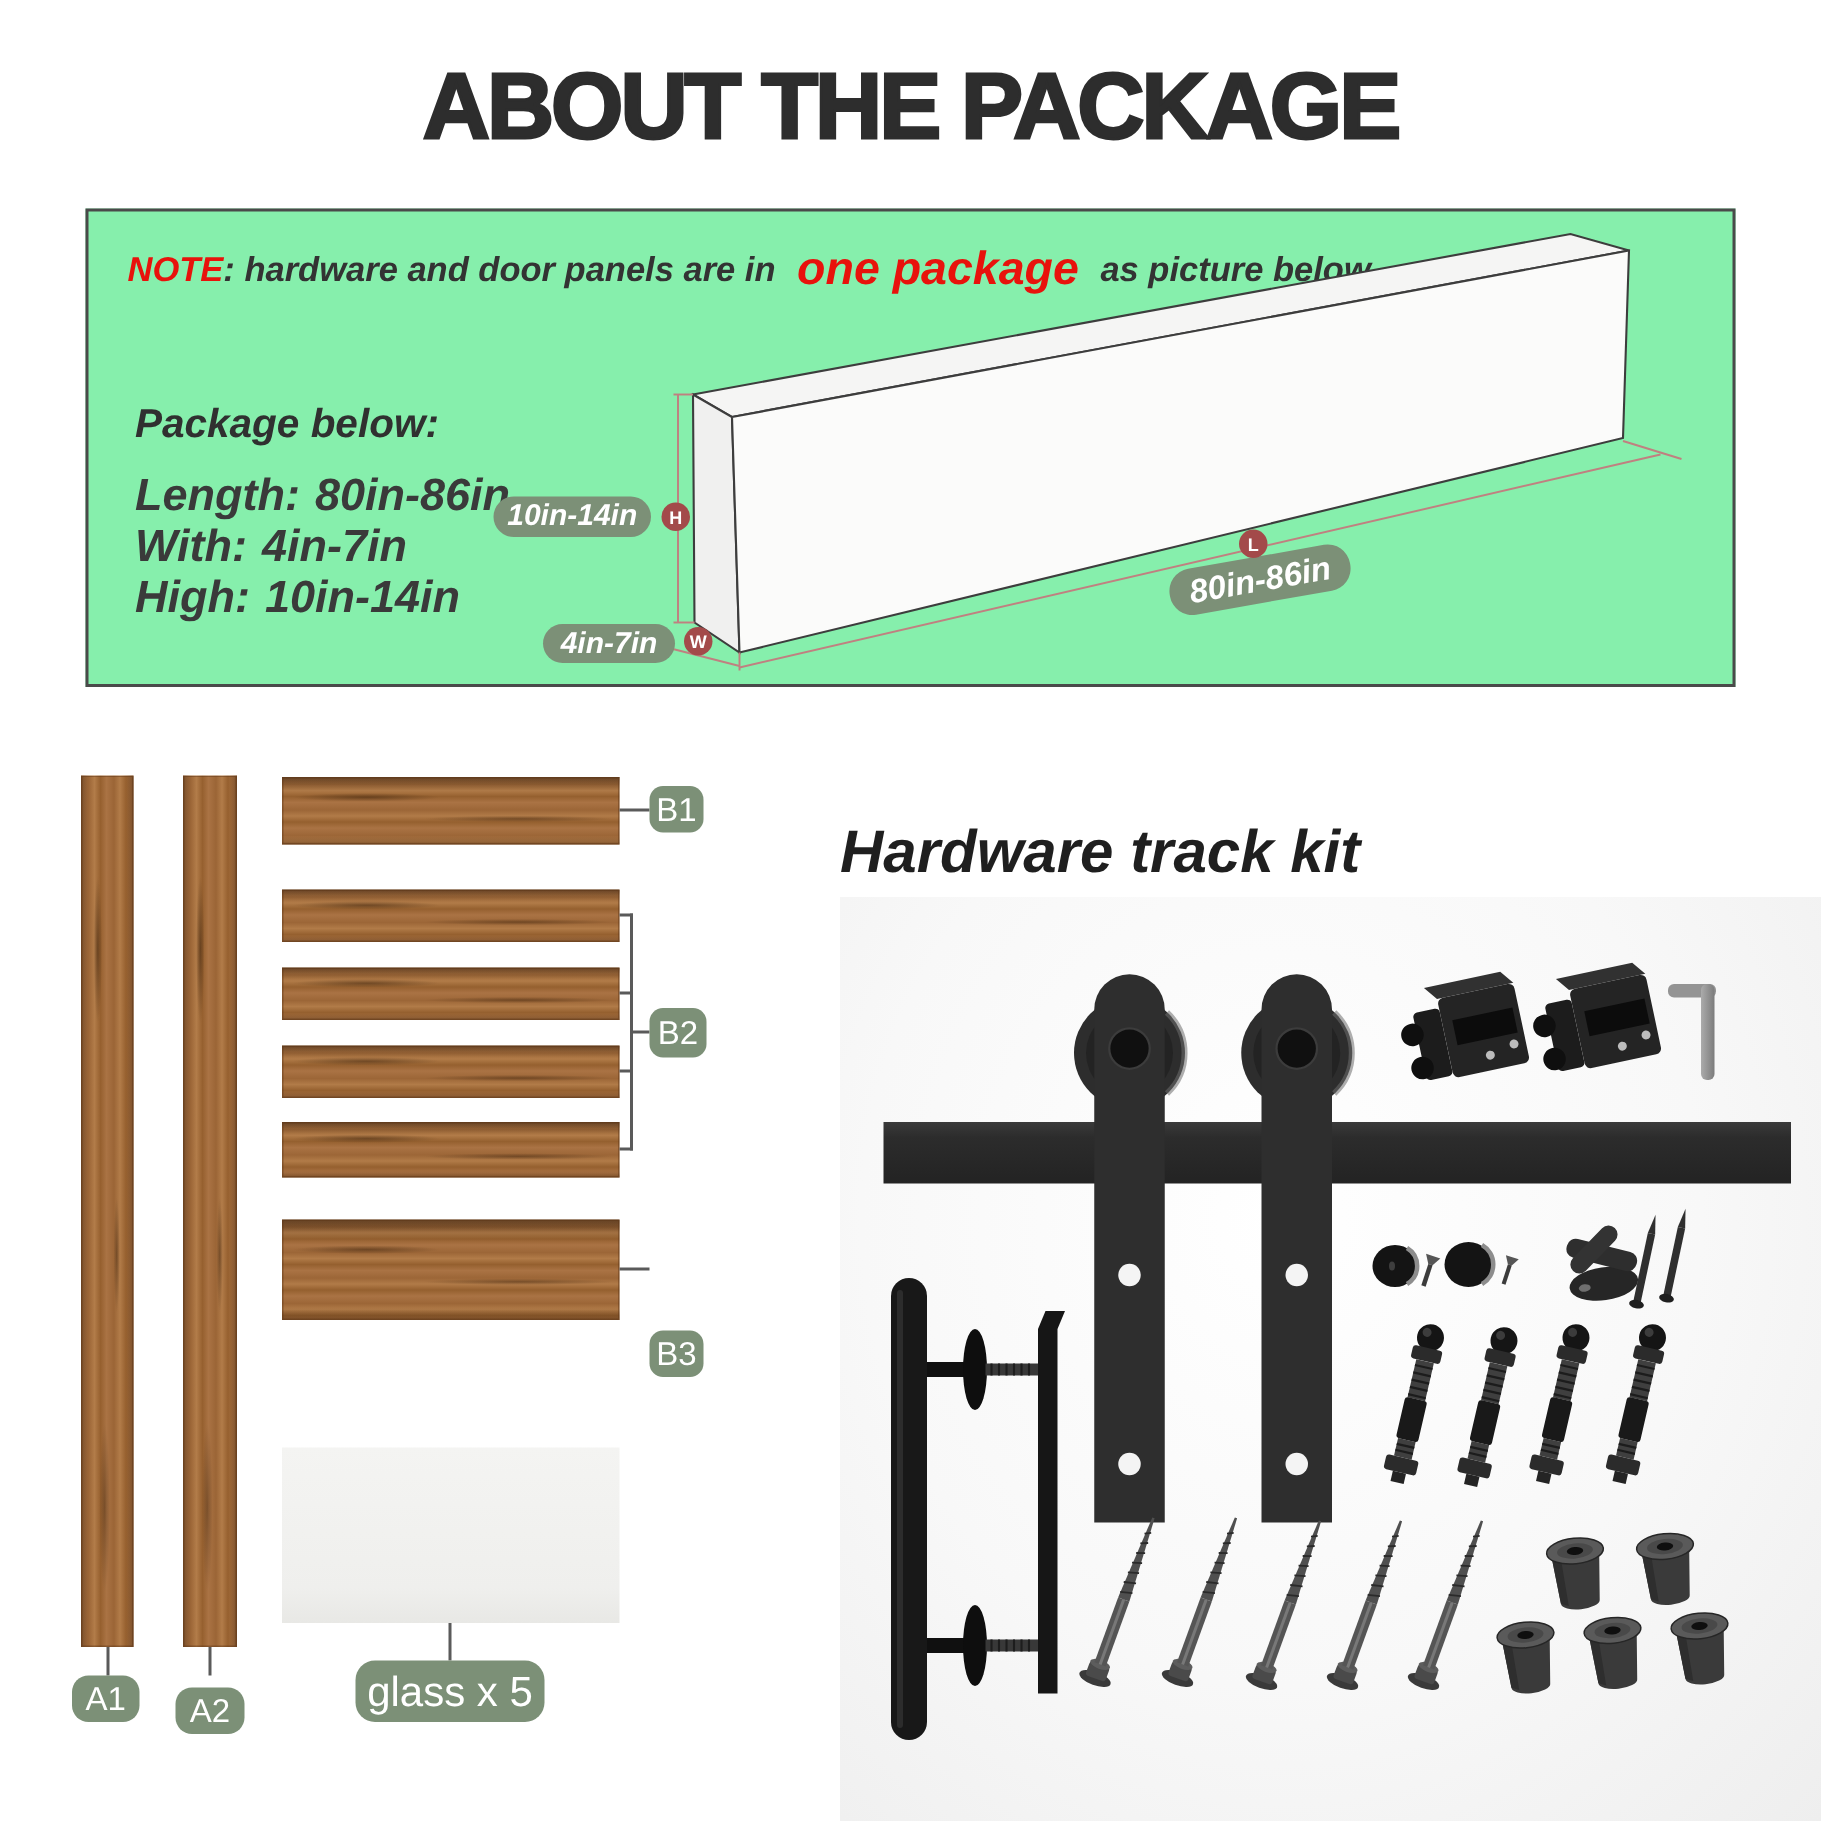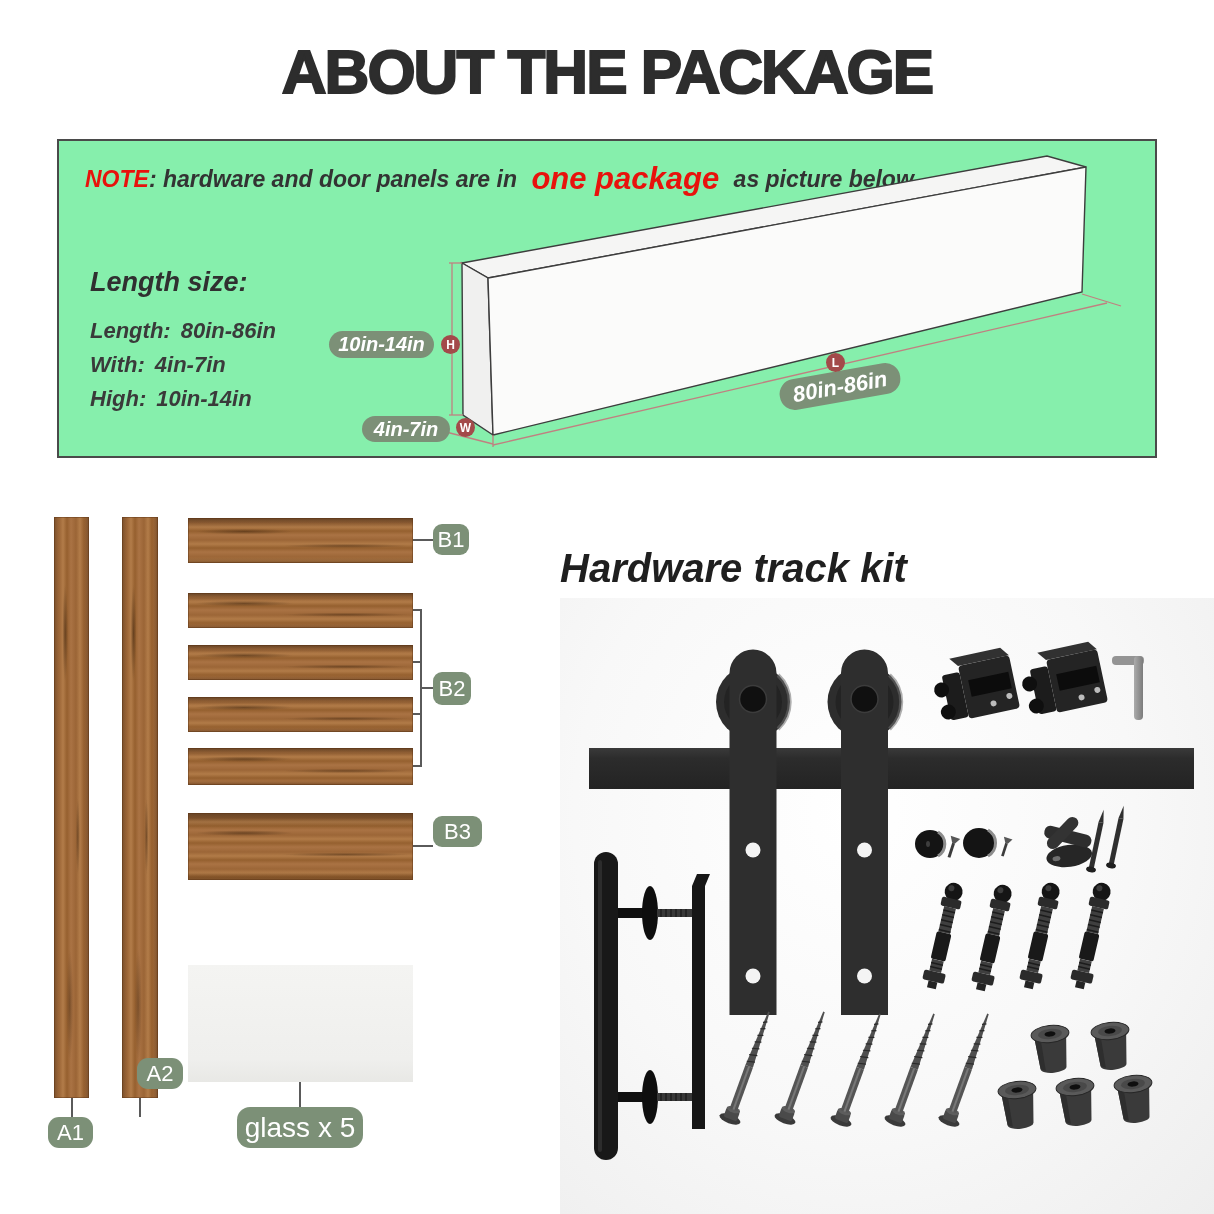--- a/index.html
+++ b/index.html
@@ -13,21 +13,21 @@
 
   
   .note-box{position:absolute;left:57px;top:139px;width:1100px;height:319px;
     background:#86efac;border:2px solid #4a4a4a;box-sizing:border-box;}
   .note-line{position:absolute;left:26px;top:20px;font-style:italic;font-weight:bold;
     font-size:23px;color:#333;white-space:nowrap;}
   .note-red{color:#e8120c;}
   .note-big{font-size:31px;margin:0 8px;vertical-align:-2px;}
   .pkg-block{position:absolute;left:31px;top:126px;color:#303030;}
   .pkg-heading{font-size:27px;font-weight:bold;font-style:italic;margin-bottom:16px;}
-  .pkg-row{font-size:22px;font-weight:bold;font-style:italic;line-height:34px;color:#3a3a3a;}
+  .pkg-row{font-size:30px;font-weight:bold;font-style:italic;line-height:34px;color:#3a3a3a;}
   .pkg-row .v{margin-left:10px;}
 
   
   .pill{position:absolute;background:#7c9077;color:#fff;display:flex;align-items:center;
     justify-content:center;font-style:italic;font-weight:bold;border-radius:15px;}
   .badge{position:absolute;width:19px;height:19px;border-radius:50%;background:#a34a4a;
     color:#fff;font-size:12px;font-weight:bold;display:flex;align-items:center;justify-content:center;}
 
   
   .plank{position:absolute;box-shadow:inset 0 0 0 1px rgba(92,52,20,.45);}
@@ -73,21 +73,21 @@
 
   <div class="note-box">
     <div class="note-line">
       <span class="note-red">NOTE</span><span>:</span>
       <span>hardware and door panels are in</span>
       <span class="note-red note-big">one package</span>
       <span>as picture below.</span>
     </div>
 
     <div class="pkg-block">
-      <div class="pkg-heading">Length size:</div>
+      <div class="pkg-heading">Package below:</div>
       <div class="pkg-row">
         <span>Length:</span><span class="v">80in-86in</span>
       </div>
       <div class="pkg-row">
         <span>With:</span><span class="v">4in-7in</span>
       </div>
       <div class="pkg-row">
         <span>High:</span><span class="v">10in-14in</span>
       </div>
     </div>
@@ -135,23 +135,23 @@
   <div class="cline" style="left:413px;top:765px;width:9px;height:2px;"></div>
   <div class="cline" style="left:420px;top:609px;width:2px;height:158px;"></div>
   <div class="cline" style="left:422px;top:687px;width:11px;height:2px;"></div>
   <div class="cline" style="left:413px;top:845px;width:20px;height:2px;"></div>
   <div class="cline" style="left:71px;top:1098px;width:2px;height:19px;"></div>
   <div class="cline" style="left:139px;top:1098px;width:2px;height:19px;"></div>
   <div class="cline" style="left:299px;top:1082px;width:2px;height:25px;"></div>
 
   <div class="tag" style="left:433px;top:524px;width:36px;height:31px;">B1</div>
   <div class="tag" style="left:433px;top:672px;width:38px;height:33px;">B2</div>
-  <div class="tag" style="left:433px;top:816px;width:49px;height:31px;">B3</div>
+  <div class="tag" style="left:433px;top:887px;width:36px;height:31px;">B3</div>
   <div class="tag" style="left:48px;top:1117px;width:45px;height:31px;border-radius:11px;">A1</div>
-  <div class="tag" style="left:117px;top:1058px;width:46px;height:31px;border-radius:11px;margin-left:20px;">A2</div>
+  <div class="tag" style="left:117px;top:1125px;width:46px;height:31px;border-radius:11px;">A2</div>
 
   <div class="glass"></div>
   <div class="tag" style="left:237px;top:1107px;width:126px;height:41px;border-radius:13px;font-size:28px;">glass x 5</div>
 
   <div class="hw-title">Hardware track kit</div>
   <div class="hw-panel">
     <svg width="654" height="616" viewBox="0 0 654 616">
       <defs>
         <linearGradient id="trackg" x1="0" y1="0" x2="0" y2="1">
           <stop offset="0" stop-color="#3a3a3a"></stop>

